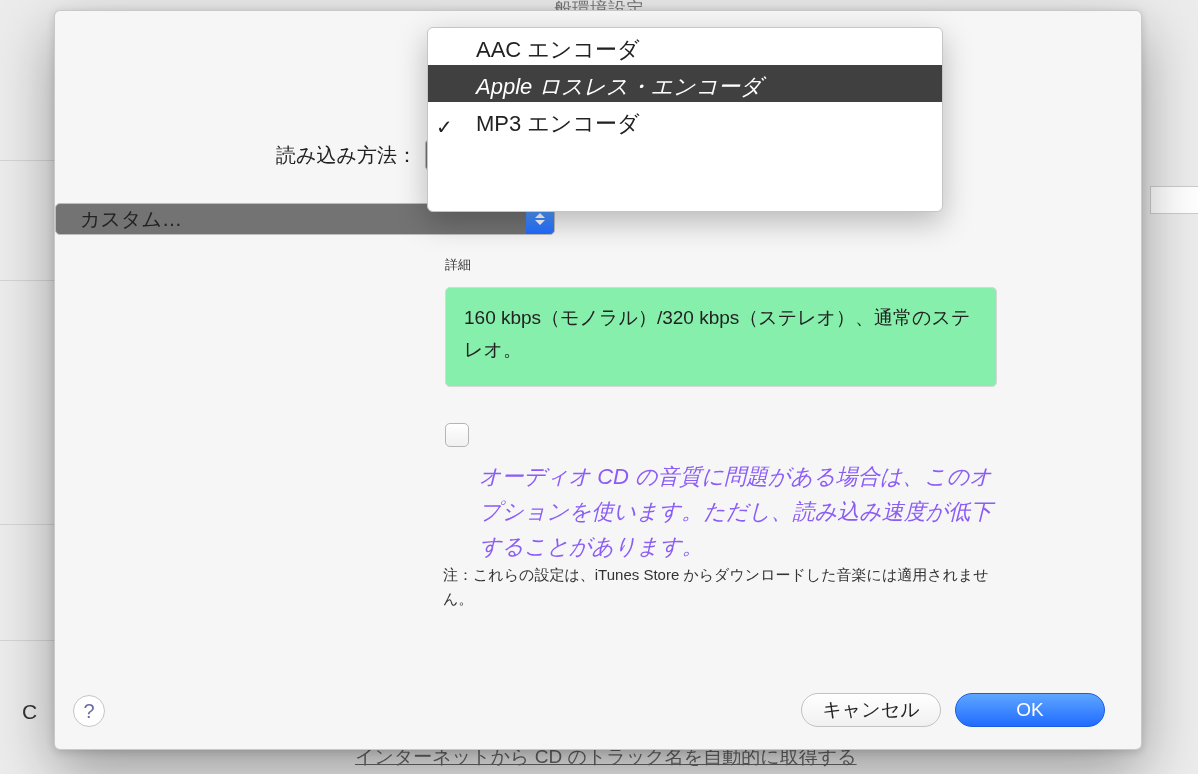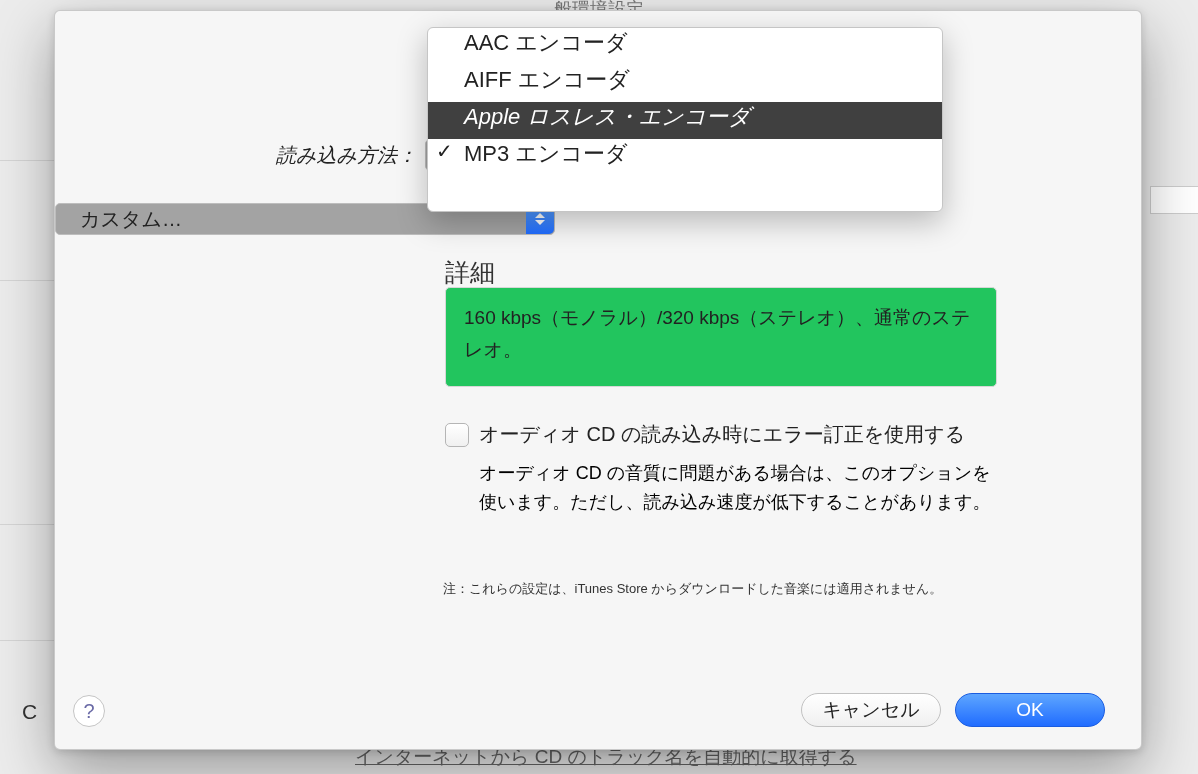--- a/index.html
+++ b/index.html
@@ -66,27 +66,26 @@
       box-shadow: 0 22px 60px rgba(0,0,0,0.35), 0 2px 8px rgba(0,0,0,0.15);
     }
     .row { display: flex; align-items: flex-start; position: absolute; }
     .label {
       width: 370px;
       text-align: right;
       padding-right: 8px;
       font-size: 20px;
       color: #222;
       padding-top: 3px;
-      font-style: italic;
     }
     .popup {
       position: relative;
       width: 500px;
       height: 32px;
-      background: #a3a3a3;
+      background: #737373;
       border: 1px solid #bdbdbd;
       border-radius: 5px;
       display: flex;
       align-items: center;
       padding-left: 24px;
       font-size: 20px;
       color: #222;
     }
     .popup-end {
       position: absolute;
@@ -102,29 +101,29 @@
       gap: 2px;
     }
     .popup-end .caret { width: 0; height: 0; }
     .popup-end .up { border-left: 5px solid transparent; border-right: 5px solid transparent; border-bottom: 5px solid #fff; }
     .popup-end .down { border-left: 5px solid transparent; border-right: 5px solid transparent; border-top: 5px solid #fff; }
     .row-import { top: 128px; left: 0; }
     .row-settings { top: 192px; left: 0; }
     .details-label {
       position: absolute;
       top: 245px; left: 390px;
-      font-size: 25px;
+      font-size: 13px;
       color: #333;
     }
     .details-box {
       position: absolute;
       top: 276px; left: 390px;
       width: 552px;
       height: 100px;
-      background: #22c55e;
+      background: #86efac;
       border: 1px solid #d7d7d7;
       border-radius: 5px;
       padding: 14px 18px;
       font-size: 19px;
       color: #222;
       line-height: 1.7;
     }
     .checkbox-row {
       position: absolute;
       top: 410px; left: 390px;
@@ -139,29 +138,30 @@
       background: linear-gradient(#ffffff, #f0f0f0);
       margin-right: 10px;
       flex-shrink: 0;
       margin-top: 2px;
     }
     .checkbox-label { font-size: 20px; color: #222; }
     .hint {
       position: absolute;
       top: 448px; left: 424px;
       width: 526px;
-      font-size: 18px;
-      color: #000000;
+      font-size: 22px;
+      color: #8b5cf6;
       line-height: 1.6;
+      font-style: italic;
     }
     .note {
       position: absolute;
-      top: 568px; left: 388px;
+      top: 552px; left: 388px;
       width: 556px;
-      font-size: 13px;
+      font-size: 15px;
       color: #333;
       line-height: 1.6;
     }
     .help-btn {
       position: absolute;
       left: 18px; bottom: 22px;
       width: 32px; height: 32px;
       border-radius: 50%;
       border: 1px solid #c5c5c5;
       background: #fff;
@@ -205,22 +205,22 @@
       background: #fff;
       border: 1px solid #c5c5c5;
       border-radius: 6px;
       box-shadow: 0 10px 30px rgba(0,0,0,0.25);
       overflow: hidden;
       z-index: 50;
     }
     .dd-item {
       height: 37px;
       display: flex;
-      align-items: flex-start;
-      padding-left: 36px;
+      align-items: flex-end;
+      padding-left: 48px;
       font-size: 22px;
       color: #222;
       cursor: pointer;
       position: relative;
     }
     .dd-item.selected {
       background: #404040;
       color: #fff;
       font-style: italic;
     }
@@ -264,36 +264,32 @@
         <span class="caret down"></span>
       </span>
     </div>
   </div>
 
   <div class="details-label">詳細</div>
   <div class="details-box">160 kbps（モノラル）/320 kbps（ステレオ）、通常のステレオ。</div>
 
   <div class="checkbox-row">
     <div class="checkbox"></div>
-    <div class="checkbox-label">オーディオ CD の読み込み時にエラー訂正を使用する</div>
   </div>
   <div class="hint">オーディオ CD の音質に問題がある場合は、このオプションを使います。ただし、読み込み速度が低下することがあります。</div>
 
   <div class="note">注：これらの設定は、iTunes Store からダウンロードした音楽には適用されません。</div>
 
   <div class="help-btn">?</div>
   <div class="btn btn-cancel">キャンセル</div>
   <div class="btn btn-ok">OK</div>
 
   <div class="dropdown" id="dd">
       <div class="dd-item">
         <span>AAC エンコーダ</span>
-      </div>
-      <div class="dd-item">
-        <span>AIFF エンコーダ</span>
       </div>
       <div class="dd-item selected">
         <span>Apple ロスレス・エンコーダ</span>
       </div>
       <div class="dd-item">
         <span class="dd-check">✓</span>
         <span>MP3 エンコーダ</span>
       </div>
     </div>
 

